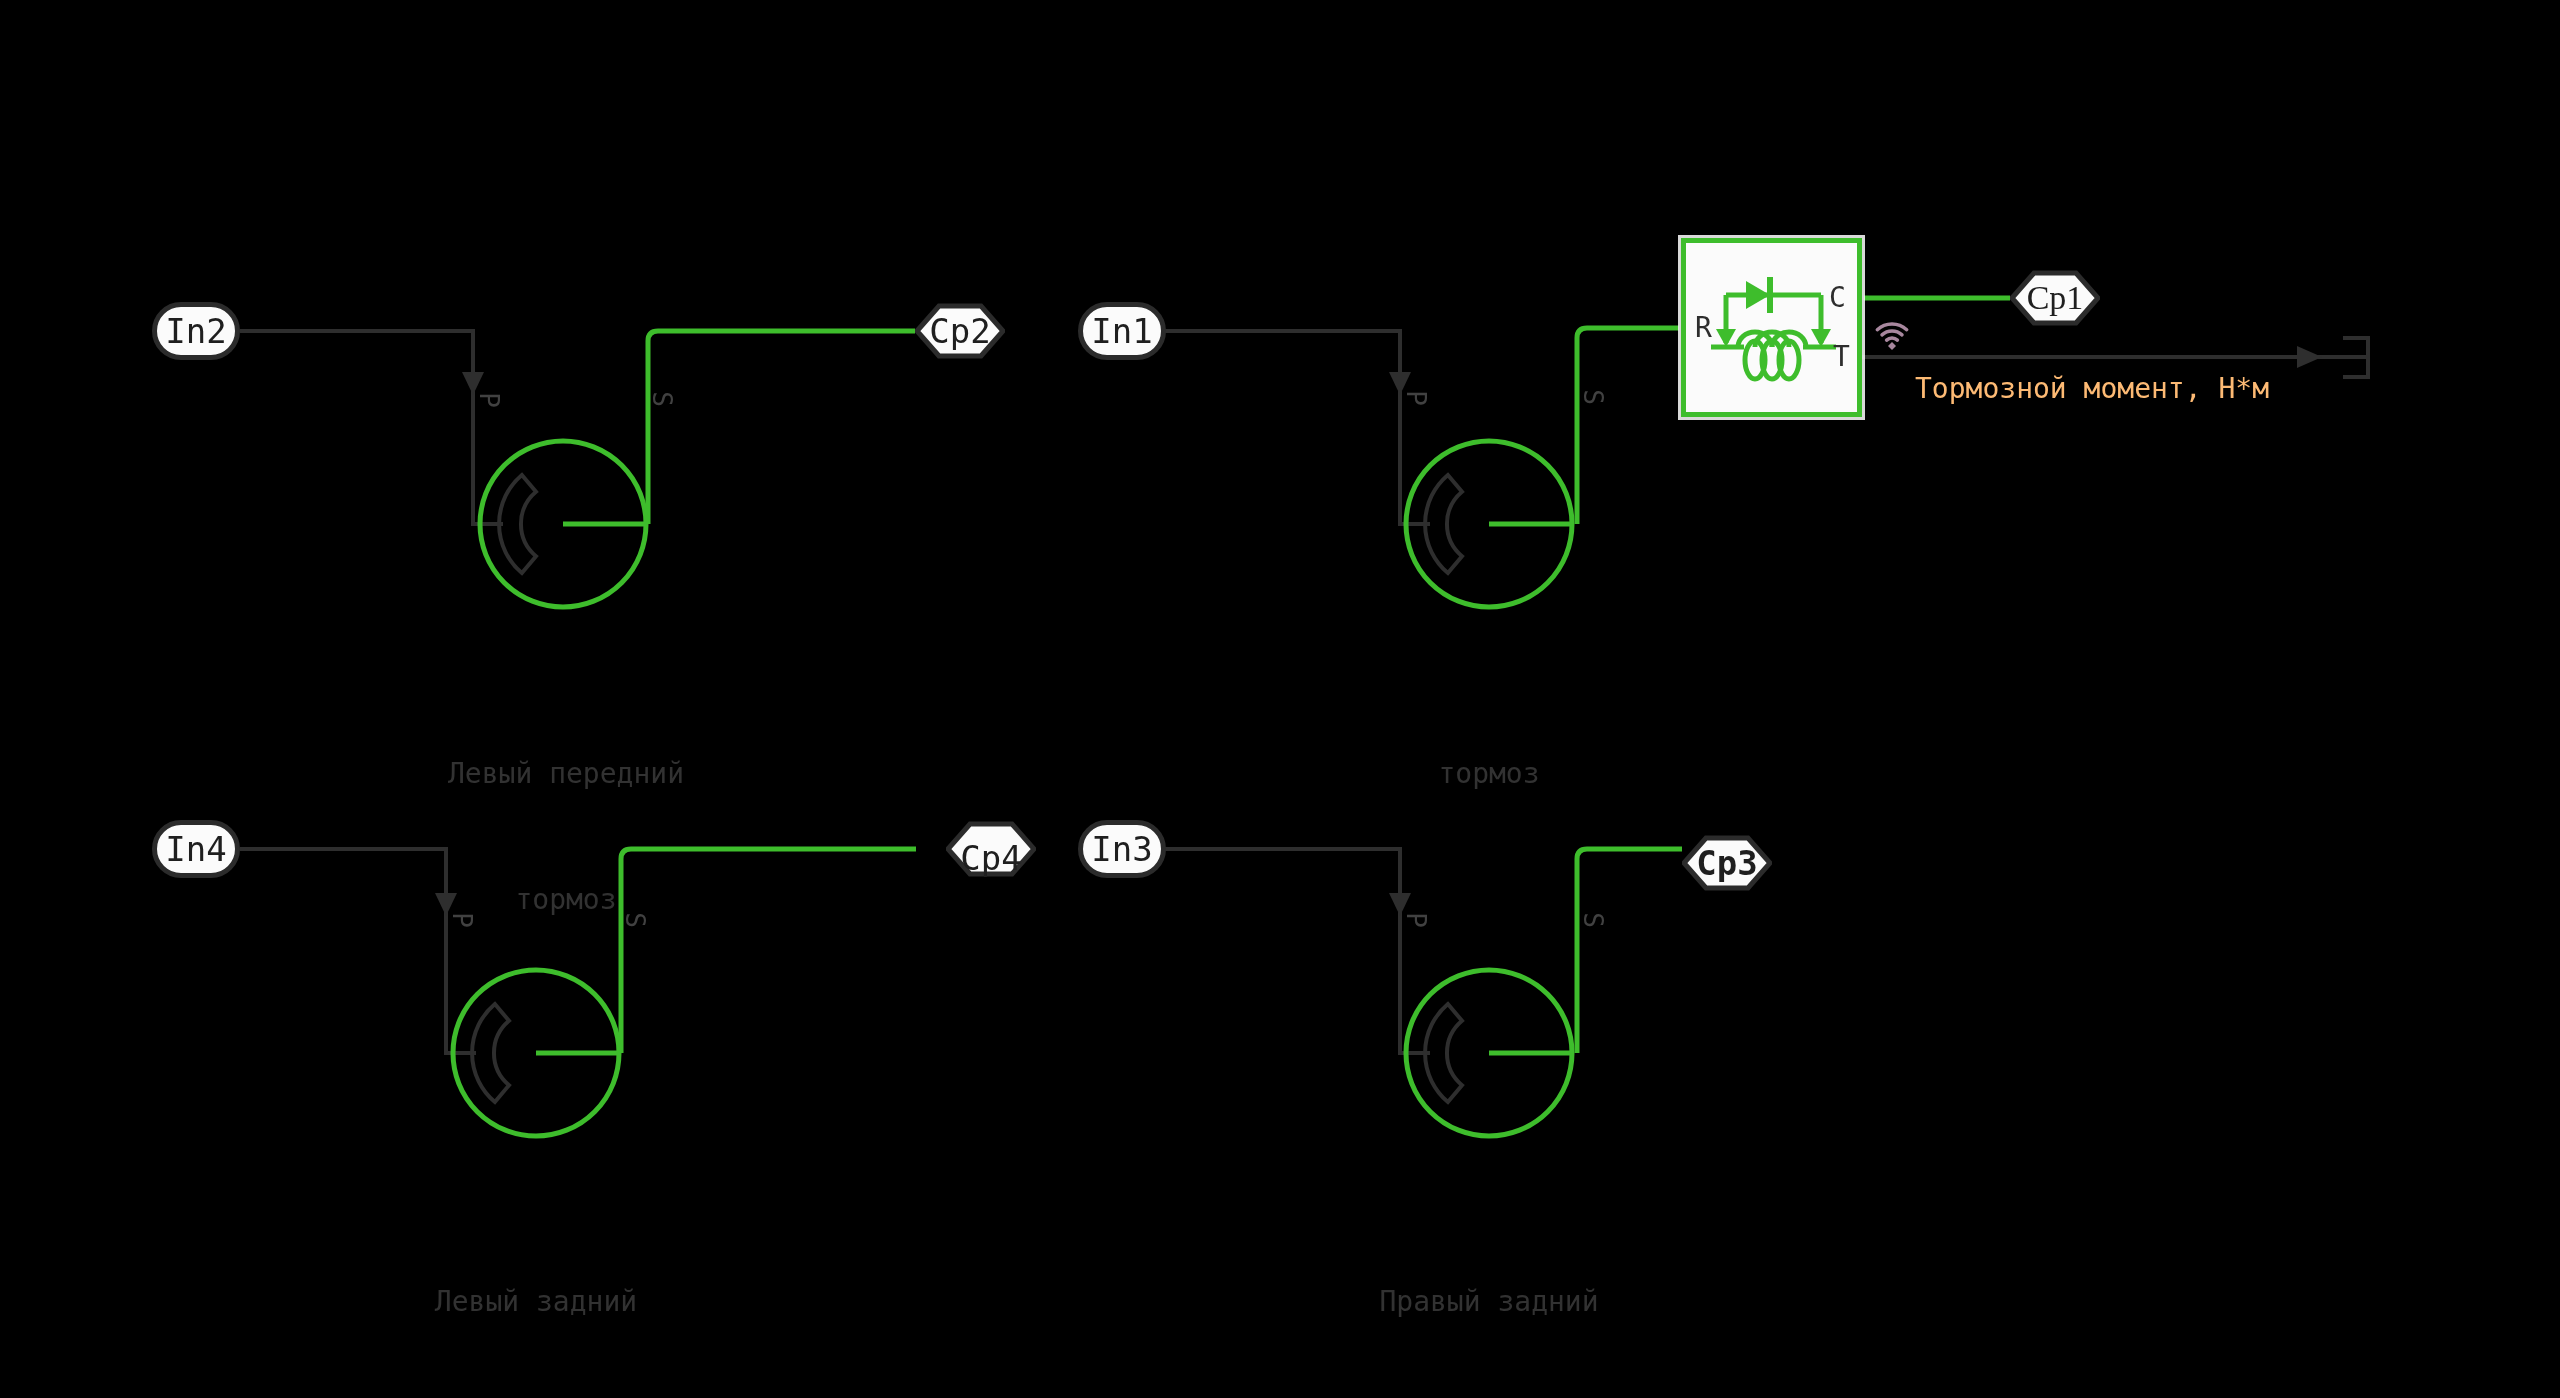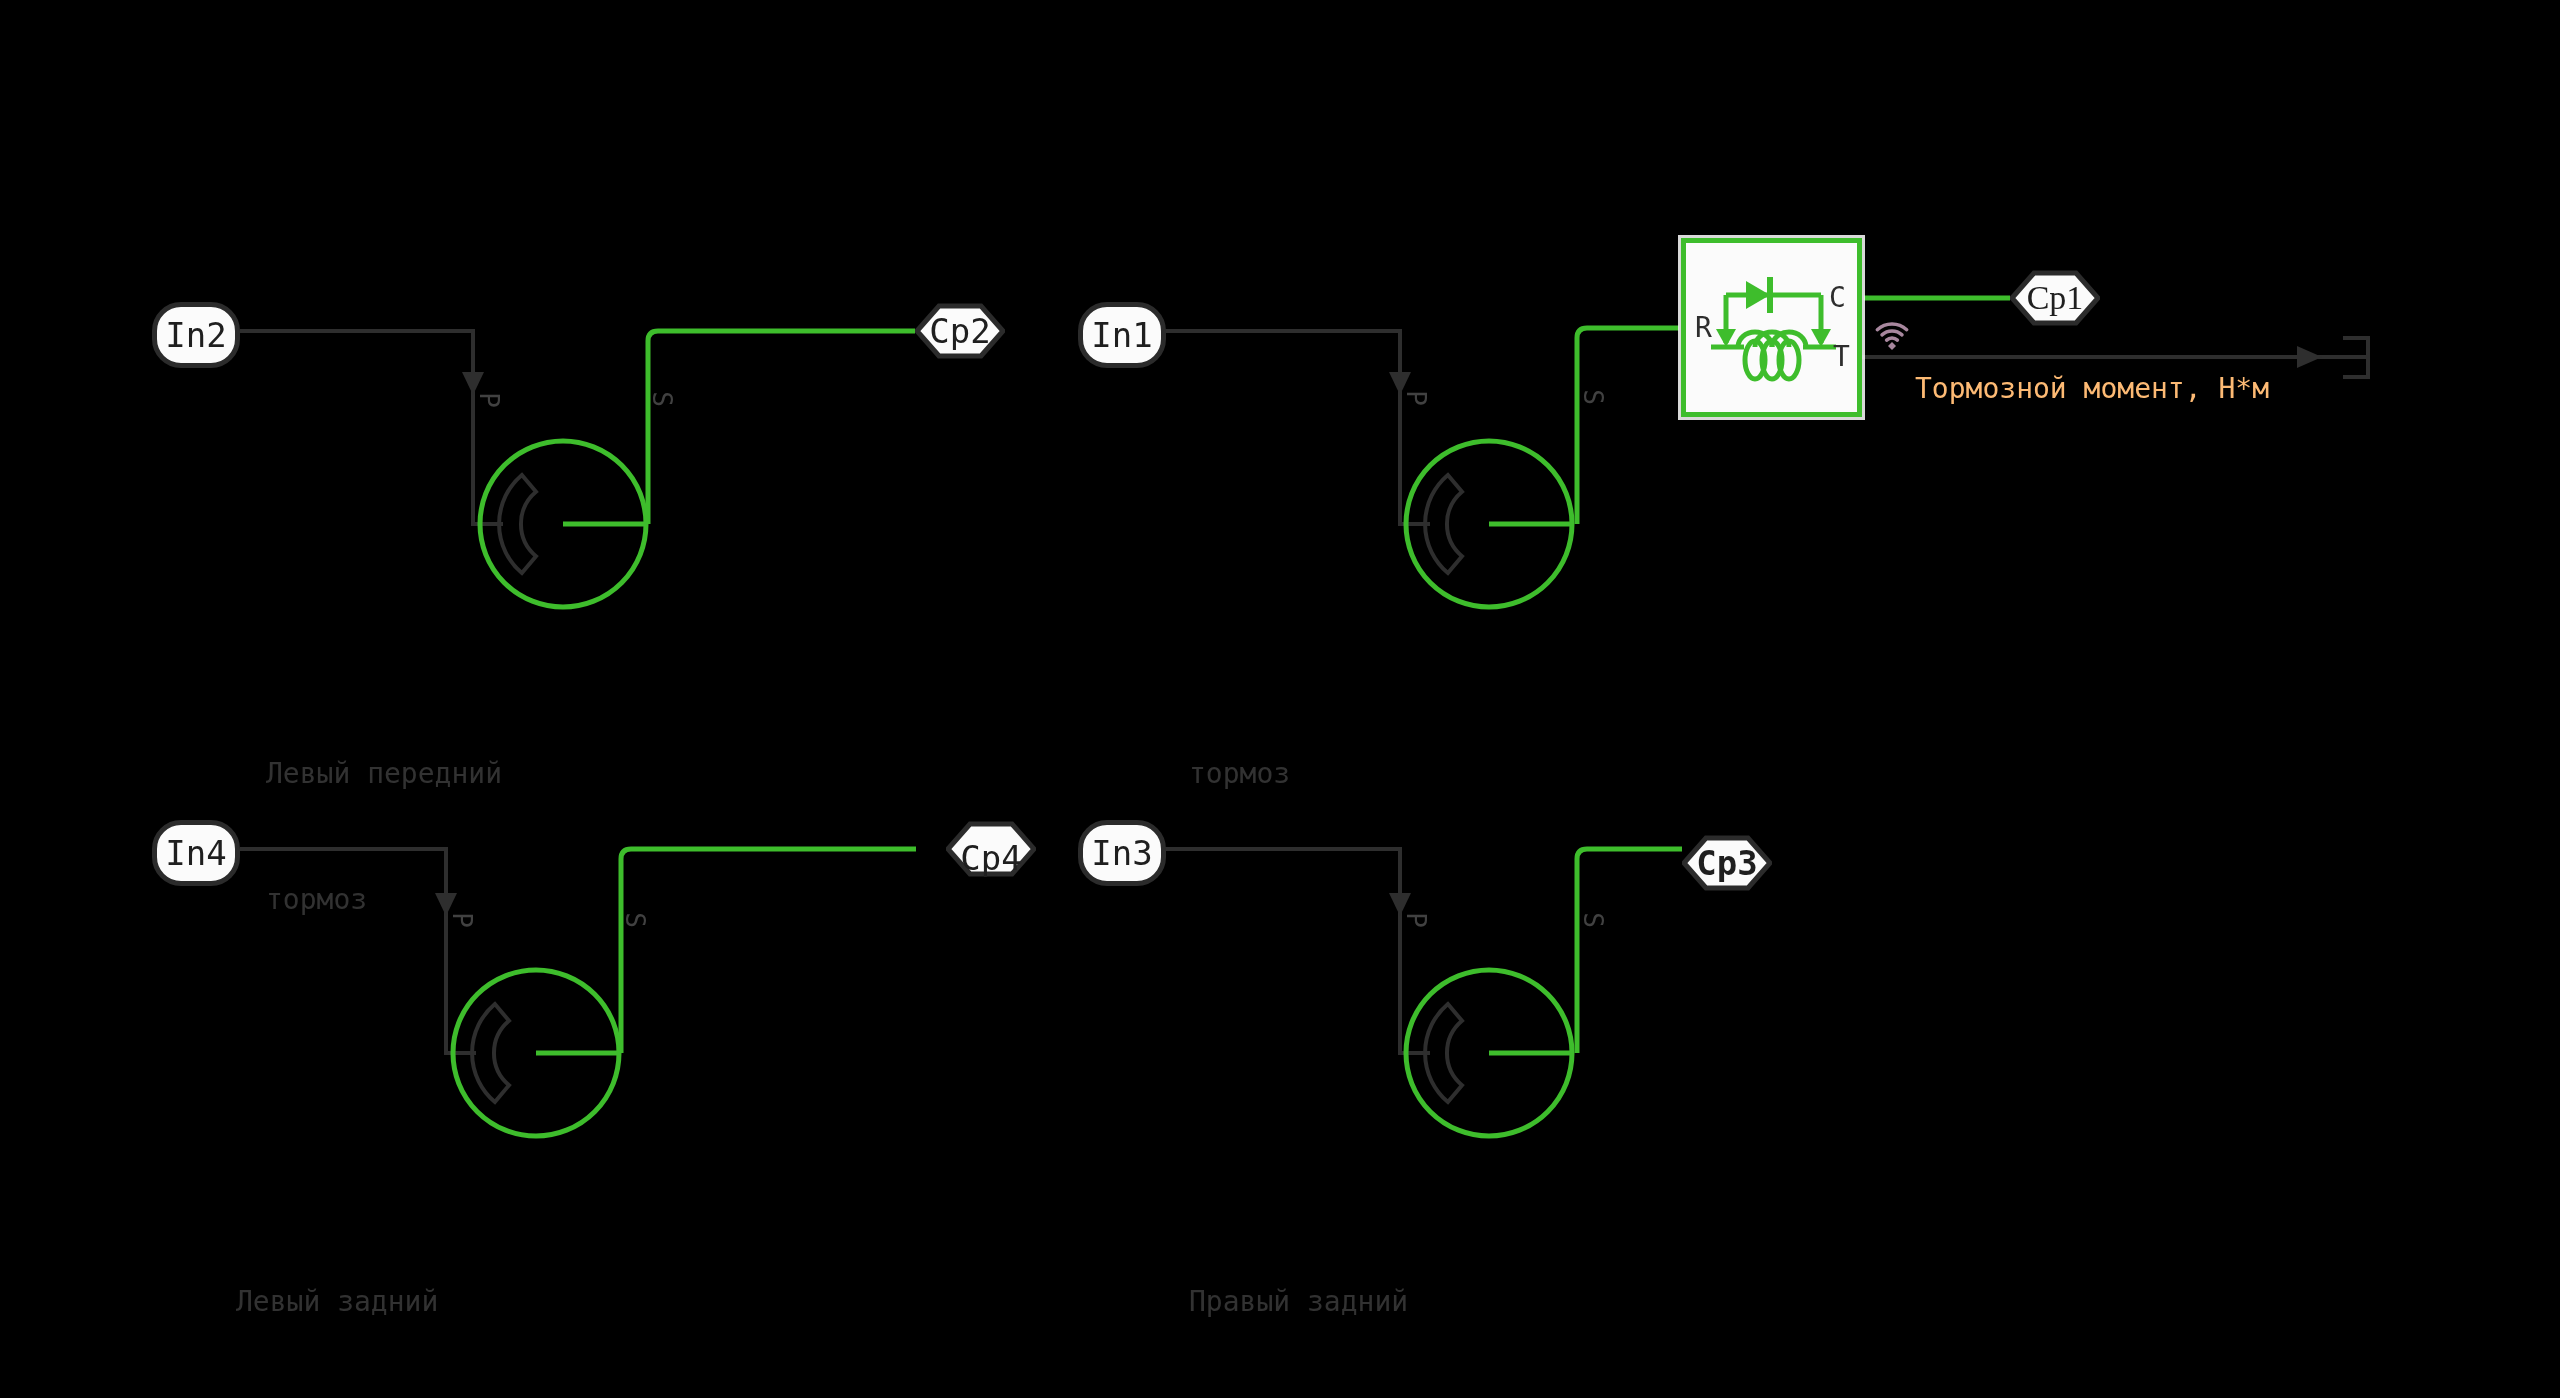--- a/index.html
+++ b/index.html
@@ -1,25 +1,25 @@
 <!DOCTYPE html>
 <html><head>
 <meta charset="utf-8">
 <style>
   html,body{margin:0;padding:0;background:#000;}
   .stage{position:relative;width:2560px;height:1398px;background:#000000;overflow:hidden;
          font-family:"DejaVu Sans Mono","Liberation Mono",monospace;}
   .layer{position:absolute;left:0;top:0;}
   .node{position:absolute;display:flex;align-items:center;justify-content:center;
         box-sizing:border-box;color:#1f1f1f;font-size:34px;}
-  .oval{width:88px;height:66px;background:#fbfbfb;border:5px solid #2b2b2b;border-radius:29px;}
+  .oval{width:88px;height:58px;background:#fbfbfb;border:5px solid #2b2b2b;border-radius:29px;}
   .hex{width:90px;height:58px;}
   .hex svg{position:absolute;left:0;top:0;}
   .hex span{position:relative;}
-  .blockname{position:absolute;width:600px;text-align:left;color:#323232;
+  .blockname{position:absolute;width:600px;text-align:center;color:#323232;
              font-size:28px;line-height:42px;white-space:pre;}
   .siglabel{position:absolute;width:400px;text-align:center;color:#fdba74;font-size:28px;}
   .portletter{position:absolute;color:#414141;font-size:26px;line-height:26px;
               transform:translate(-50%,-50%) rotate(90deg);}
   .sensor{position:absolute;left:1681px;top:238px;width:181px;height:179px;
           background:#fbfbfb;border:5px solid #3ebd2c;box-sizing:border-box;
           box-shadow:0 0 0 3px rgba(255,255,255,0.85);}
   .sensor .plabel{position:absolute;color:#2e2e2e;font-size:28px;line-height:28px;}
   .wifi{position:absolute;left:1870px;top:312px;}
 </style>

